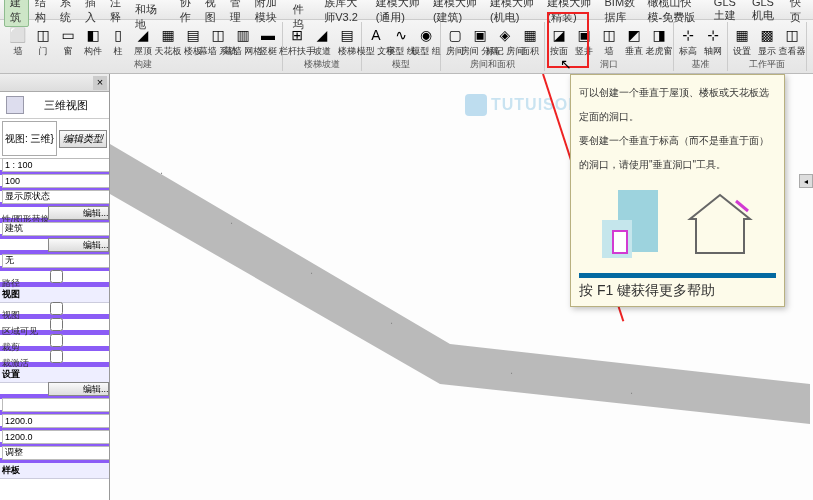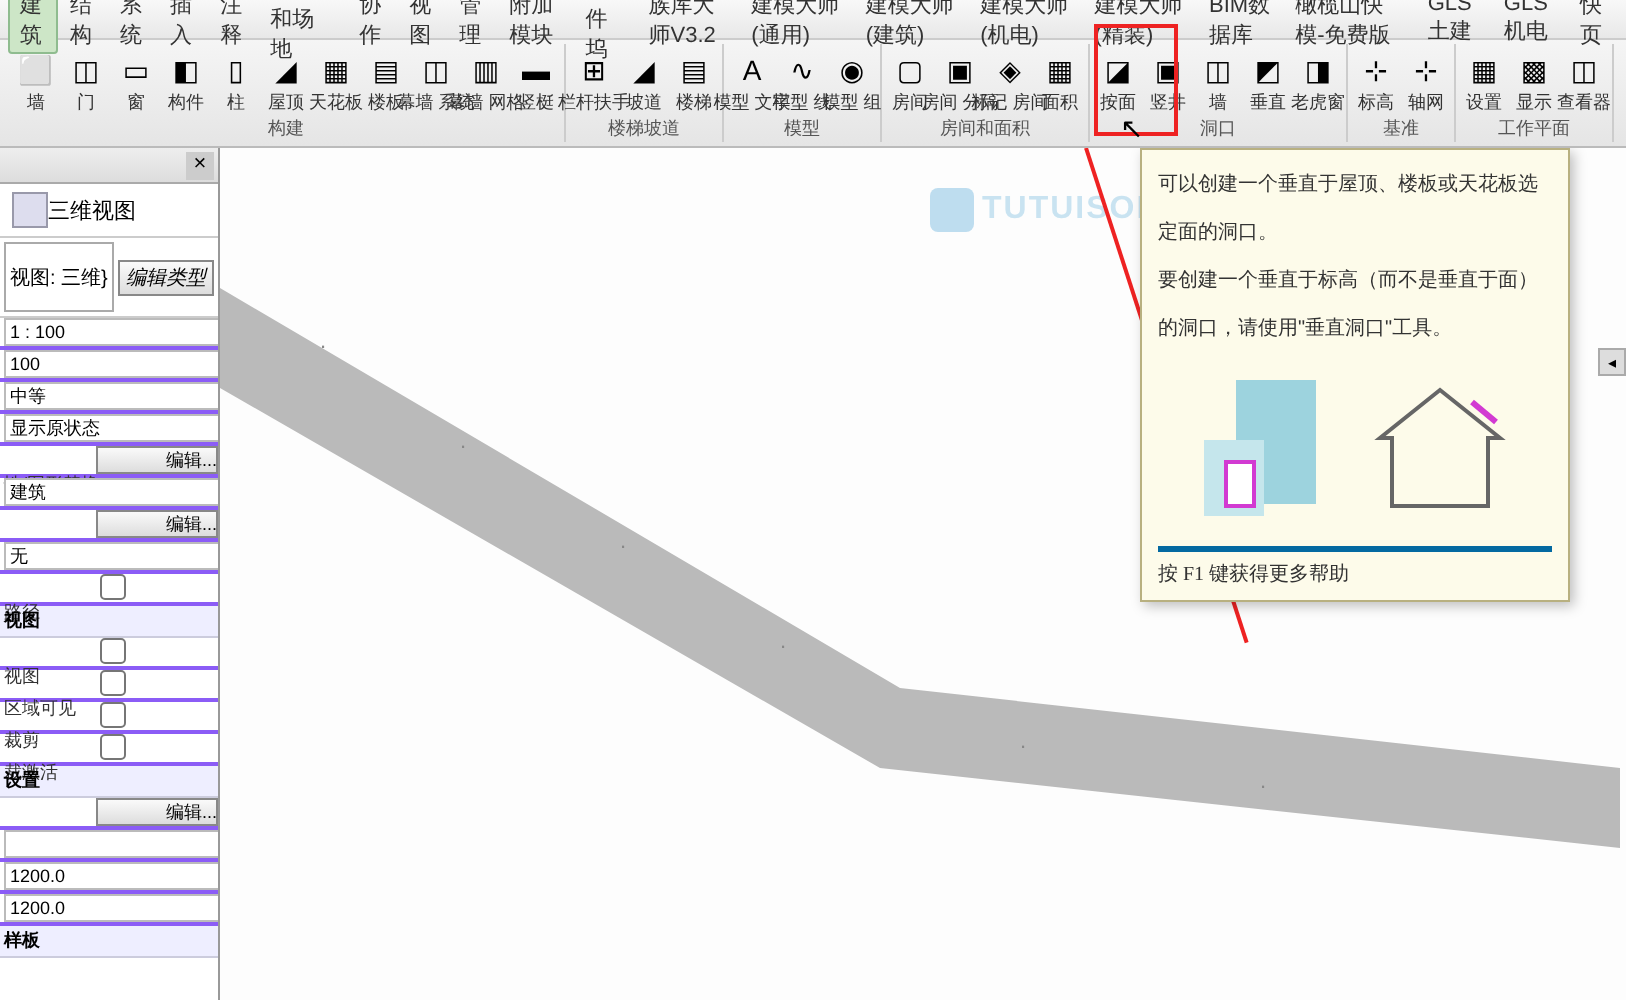--- a/index.html
+++ b/index.html
@@ -12,47 +12,47 @@
 .rgrp-icons { display: flex; gap: 3px; flex: 1; align-items: center; }
 .rbtn { display: flex; flex-direction: column; align-items: center; width: 22px; cursor: default; }
 .ricon { width: 20px; height: 20px; display: flex; align-items: center; justify-content: center; font-size: 14px; }
 .rlbl { font-size: 9px; color: #333; text-align: center; line-height: 10px; margin-top: 1px; white-space: nowrap; }
 .grplbl { font-size: 9px; color: #555; text-align: center; }
 .redbox { position: absolute; top: 12px; left: 547px; width: 42px; height: 56px; border: 2px solid #e22; pointer-events: none; }
 .workarea { position: absolute; top: 74px; left: 0; right: 0; bottom: 0; display: flex; }
 .propanel { width: 110px; background: #fff; border-right: 1px solid #999; overflow: hidden; }
 .pp-hdr { height: 18px; background: linear-gradient(#eee,#ddd); border-bottom: 1px solid #aaa; display: flex; align-items: center; justify-content: flex-end; padding: 0 2px; }
 .pp-close { width: 14px; height: 14px; background: #ccc; text-align: center; line-height: 12px; cursor: default; }
-.pp-title { padding: 4px 6px; display: flex; align-items: center; gap: 0; border-bottom: 1px solid #ccc; }
+.pp-title { padding: 4px 6px; display: flex; align-items: center; gap: 20px; border-bottom: 1px solid #ccc; }
 .pp-cube { width: 18px; height: 18px; background: #dde; border: 1px solid #99a; }
 .pp-sub { display: flex; align-items: center; padding: 2px; border-bottom: 1px solid #ccc; gap: 2px; }
 .pp-sub input { flex: 1; min-width: 0; font-size: 10px; padding: 11px 2px; border: 1px solid #aaa; }
 .pp-sub button { font-size: 10px; padding: 1px 3px; border: 1px solid #888; background: linear-gradient(#fafafa,#ddd); font-style: italic; }
-.prow { display: flex; align-items: flex-start; height: 16px; border-bottom: 2px solid #8b5cf6; }
+.prow { display: flex; align-items: center; height: 16px; border-bottom: 5px solid #8b5cf6; }
 .prow .k { width: 48px; padding-left: 2px; font-size: 9px; color: #333; overflow: hidden; white-space: nowrap; margin-top: 13px; }
 .prow .v { flex: 1; font-size: 9px; padding: 0 2px; border-left: 1px solid #ddd; overflow: hidden; white-space: nowrap; }
 .prow input.v { border: 1px solid #bbb; height: 14px; }
 .prow button.v { border: 1px solid #888; background: linear-gradient(#fafafa,#ddd); font-size: 9px; height: 14px; padding-left: 34px; }
 .prow input[type=checkbox] { margin-left: 2px; }
 .psect { background: #eef; font-weight: bold; padding: 1px 2px; font-size: 9px; border-bottom: 1px solid #ccd; }
 .viewport { flex: 1; position: relative; background: #fdfdfd; overflow: hidden; }
 .road { position: absolute; fill: #bababa; }
 .watermark { position: absolute; top: 20px; left: 355px; opacity: 0.35; display: flex; align-items: center; gap: 4px; }
 .wm-logo { width: 22px; height: 22px; background: #4aa3d8; border-radius: 4px; }
 .wm-txt { font-size: 16px; font-weight: bold; letter-spacing: 1px; color: #6bb5db; }
 .redline { position: absolute; border-left: 2px solid #e22; height: 260px; top: 0; left: 432px; transform: rotate(-18deg); transform-origin: top; }
 .tooltip { position: absolute; top: 0px; left: 460px; width: 215px; background: #fdfbea; border: 1px solid #b8b080; box-shadow: 2px 2px 6px rgba(0,0,0,0.25); padding: 6px 8px; }
 .tt-line { font-size: 10px; color: #333; line-height: 24px; }
 .tt-illus { display: flex; gap: 22px; align-items: center; justify-content: center; margin: 8px 0; height: 80px; }
 .tt-wall { position: relative; width: 62px; height: 70px; }
 .tt-wall .big { position: absolute; left: 16px; top: 0; width: 40px; height: 62px; background: #9dd3de; }
 .tt-wall .small { position: absolute; left: 0; top: 30px; width: 30px; height: 38px; background: #c5e6ec; }
 .tt-wall .door { position: absolute; left: 10px; top: 40px; width: 16px; height: 24px; border: 2px solid #d23ad2; background: #fff; }
 .tt-house svg { width: 68px; height: 66px; }
-.tt-help { font-size: 10px; color: #333; border-top: 3px solid #0369a1; padding-top: 4px; margin-top: 4px; font-family: Liberation Serif, serif; }
+.tt-help { font-size: 14px; color: #333; border-top: 5px solid #0369a1; padding-top: 4px; margin-top: 4px; }
 .scroll-r { position: absolute; right: 0; top: 100px; width: 14px; height: 14px; background: #ddd; display: flex; align-items: center; justify-content: center; font-size: 8px; border: 1px solid #aaa; cursor: default; }
 .cursor { position: absolute; top: 56px; left: 560px; font-size: 14px; pointer-events: none; }
 </style>
 </head>
 <body>
 
 <div class="menubar" id="menubar">
     <span class="active">建筑</span>
     <span>结构</span>
     <span>系统</span>
@@ -264,24 +264,20 @@
     <div id="props">
         <div class="prow">
           <div class="k">比例</div>
           <input class="v" value="1 : 100" style="">
         </div>
         <div class="prow">
           <div class="k">例值 1:</div>
           <input class="v" value="100" style="">
         </div>
         <div class="prow">
-          <div class="k">程度</div>
-          <input class="v" value="中等" style="">
-        </div>
-        <div class="prow">
           <div class="k">可见性</div>
           <input class="v" value="显示原状态" style="">
         </div>
         <div class="prow">
           <div class="k">性/图形替换</div>
           <button class="v">编辑...</button>
         </div>
         <div class="prow">
           <div class="k">示选项</div>
           <input class="v" value="建筑" style="">
@@ -324,20 +320,24 @@
           <div class="k">的方角</div>
           <input class="v" style="">
         </div>
         <div class="prow">
           <div class="k">高度</div>
           <input class="v" value="1200.0" style="">
         </div>
         <div class="prow">
           <div class="k">高度</div>
           <input class="v" value="1200.0" style="">
+        </div>
+        <div class="prow">
+          <div class="k">位置</div>
+          <input class="v" value="调整" style="">
         </div>
         <div class="psect">样板</div>
       </div>
   </div>
 
   <div class="viewport">
     <svg width="100%" height="100%" style="position:absolute;top:0;left:0">
       <polygon class="road" points="0,70 340,270 700,310 700,350 330,310 0,120"></polygon>
       <g fill="#888" font-size="4">
         <text x="50" y="100">.</text>

